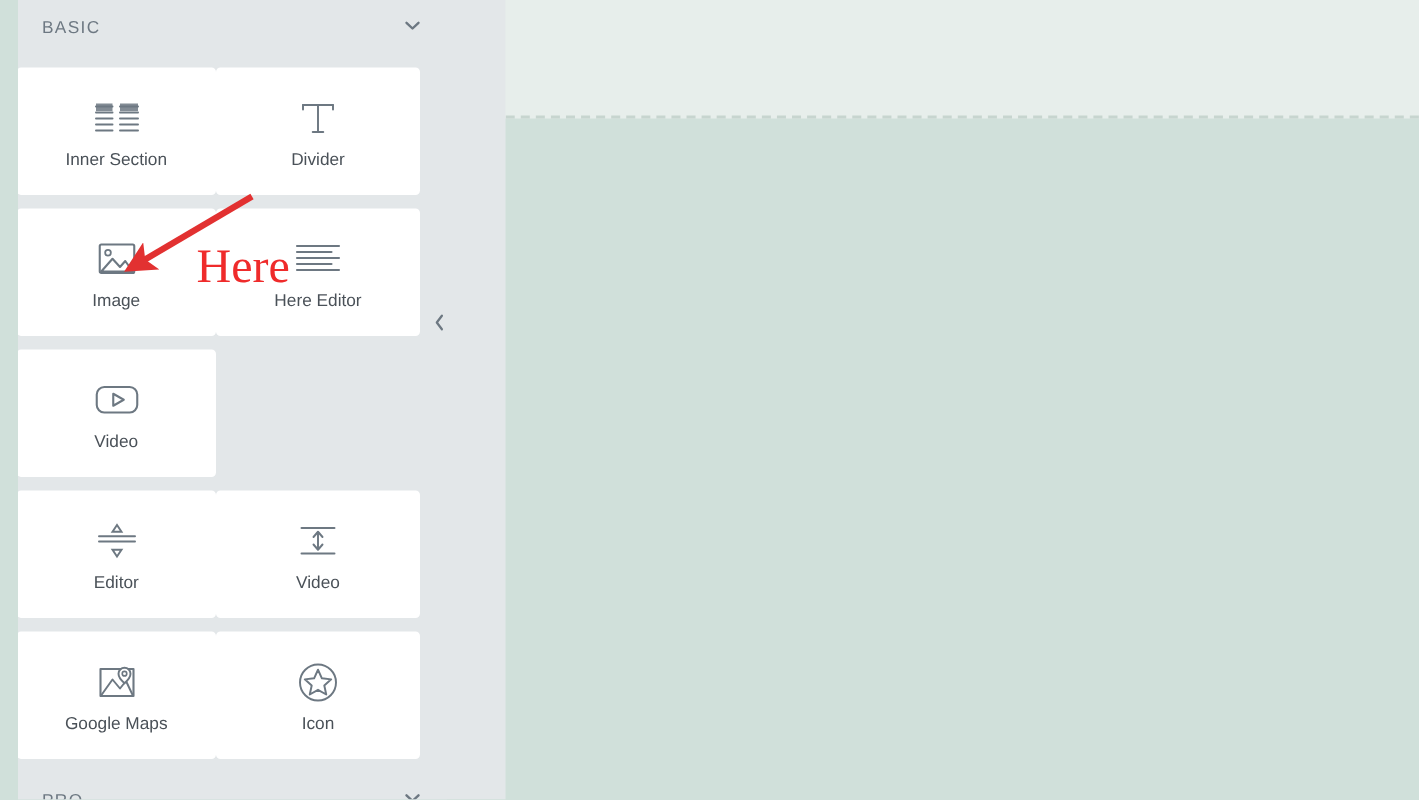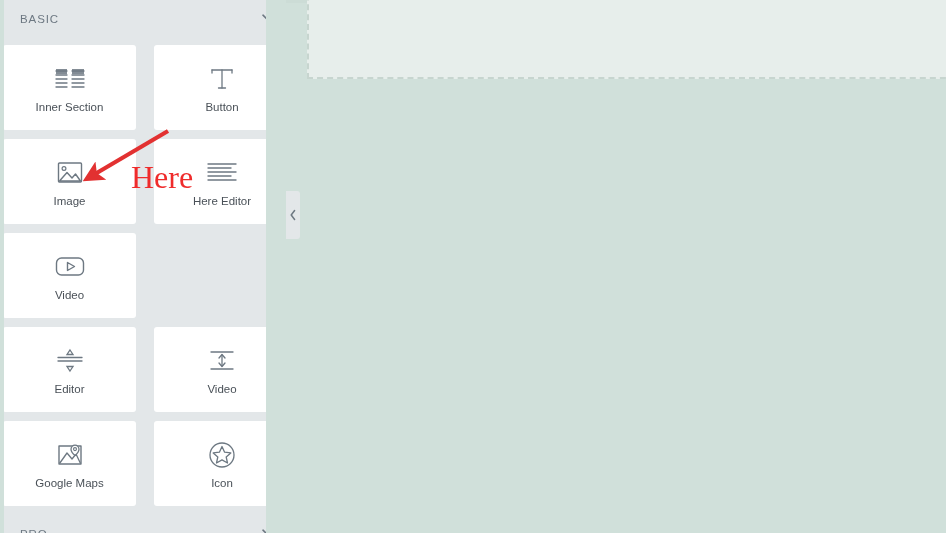--- a/index.html
+++ b/index.html
@@ -6,22 +6,22 @@
   html, body {
     width: 946px; height: 533px;
     overflow: hidden;
     font-family: "Liberation Sans", sans-serif;
     background: #d0e0da;
   }
   #root { position: relative; width: 946px; height: 533px; }
 
   
   #panel {
-    position: absolute; left: 4px; top: 0;
-    width: 262px; height: 533px;
+    position: absolute; left: 12px; top: 0;
+    width: 325px; height: 533px;
     background: #e3e7e9;
     overflow: hidden;
   }
   .panel-section-header {
     position: absolute; left: 0; width: 286px; height: 38px;
     display: flex; align-items: center;
     padding: 0 16px;
     background: #e3e7e9;
   }
   .panel-section-header .sec-title {
@@ -33,21 +33,21 @@
   }
   #basic-header { top: 0; }
   #pro-header { top: 515px; }
 
   #grid {
     position: absolute; left: 0; top: 45px;
     width: 286px;
   }
   .grid-row {
     display: flex;
-    gap: 18px;
+    gap: 0;
     margin-bottom: 9px;
     padding-left: 0px;
   }
   .widget-card {
     background: #ffffff;
     border-radius: 3px;
     height: 85px;
     display: flex;
     flex-direction: column;
     align-items: center;
@@ -169,21 +169,21 @@
             <svg width="26" height="26" viewBox="0 0 26 26">
               <g fill="none" stroke="#6d7882" stroke-width="1.3" stroke-linecap="round" stroke-linejoin="round">
                 <path d="M3 4 h20"></path>
                 <path d="M3 4 v3"></path>
                 <path d="M23 4 v3"></path>
                 <path d="M13 4 v18"></path>
                 <path d="M9.5 22 h7"></path>
               </g>
             </svg>
           </span>
-          <span class="widget-label">Button</span>
+          <span class="widget-label">Divider</span>
         </div>
       </div>
 
       <div class="grid-row">
         <div class="widget-card left">
           <span class="widget-icon">
             <svg width="26" height="24" viewBox="0 0 26 24">
               <rect x="1.5" y="2" width="23" height="19" rx="1" fill="none" stroke="#6d7882" stroke-width="1.4"></rect>
               <circle cx="7" cy="7.5" r="1.9" fill="none" stroke="#6d7882" stroke-width="1.2"></circle>
               <path d="M2.5 20 L10 11.5 L15 17 L18.5 13 L23.5 20 Z" fill="none" stroke="#6d7882" stroke-width="1.4" stroke-linejoin="round"></path>

